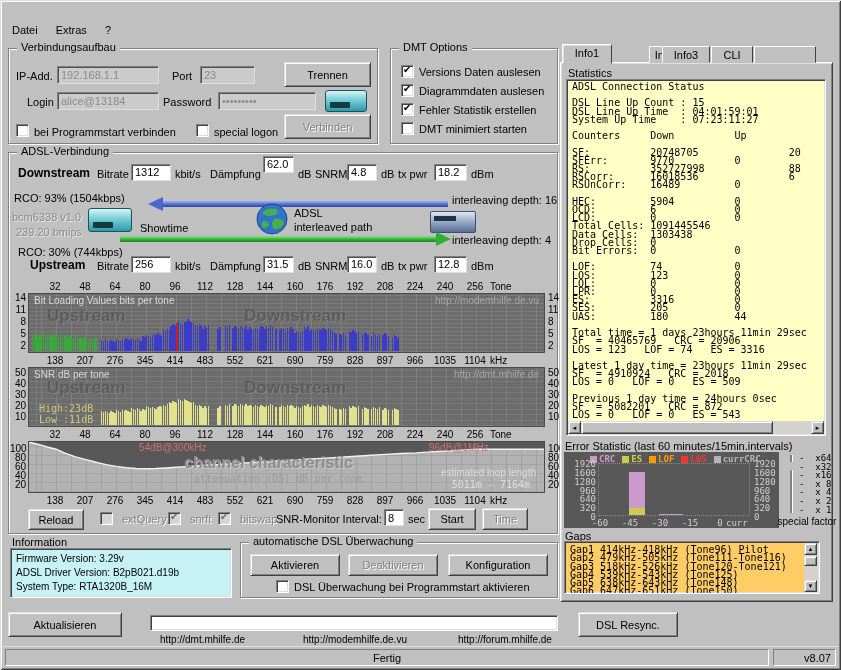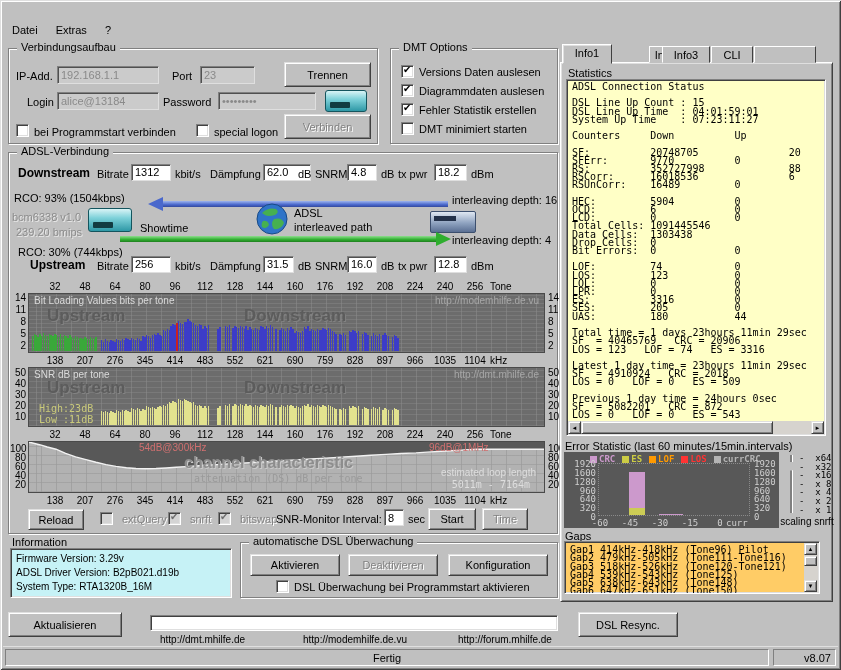--- a/index.html
+++ b/index.html
@@ -101,21 +101,21 @@
 
   <div class="grp" style="left:8px;top:152px;width:550px;height:382px">
     <span class="legend">ADSL-Verbindung</span>
   </div>
 
   <span class="lb lbb" style="left:18px;top:166px">Downstream</span>
   <span class="lb" style="left:97px;top:168px">Bitrate</span>
   <div class="valbox" style="left:131px;top:164px;width:40px">1312</div>
   <span class="lb" style="left:175px;top:168px">kbit/s</span>
   <span class="lb" style="left:210px;top:168px">Dämpfung</span>
-  <div class="valbox" style="left:263px;top:164px;width:48px">62.0</div>
+  <div class="valbox" style="left:263px;top:156px;width:31px">62.0</div>
   <span class="lb" style="left:298px;top:168px">dB</span>
   <span class="lb" style="left:315px;top:168px">SNRM</span>
   <div class="valbox" style="left:347px;top:164px;width:30px">4.8</div>
   <span class="lb" style="left:381px;top:168px">dB</span>
   <span class="lb" style="left:398px;top:168px">tx pwr</span>
   <div class="valbox" style="left:434px;top:164px;width:33px">18.2</div>
   <span class="lb" style="left:471px;top:168px">dBm</span>
 
   <span class="lb" style="left:14px;top:192px">RCO: 93% (1504kbps)</span>
   <div style="position:absolute;left:148px;top:197px;width:0;height:0;border-top:7px solid transparent;border-bottom:7px solid transparent;border-right:15px solid #4a68cc"></div>
@@ -735,21 +735,21 @@
     <div id="sl-thumb" style="position: absolute; left: 3px; width: 13px; height: 9px; background: rgb(192, 192, 192); clip-path: polygon(0px 0px, 55% 0px, 100% 50%, 55% 100%, 0px 100%); filter: drop-shadow(rgb(64, 64, 64) 1px 1px 0px); top: 9.6px;"></div>
     <div id="scale-rows">
         <div style="position: absolute; left: 17px; top: 1px; font: 9px &quot;DejaVu Sans Mono&quot;, monospace; white-space: pre;">-  x64</div>
         <div style="position: absolute; left: 17px; top: 9.6px; font: 9px &quot;DejaVu Sans Mono&quot;, monospace; white-space: pre;">-  x32</div>
         <div style="position: absolute; left: 17px; top: 18.2px; font: 9px &quot;DejaVu Sans Mono&quot;, monospace; white-space: pre;">-  x16</div>
         <div style="position: absolute; left: 17px; top: 26.8px; font: 9px &quot;DejaVu Sans Mono&quot;, monospace; white-space: pre;">-  x 8</div>
         <div style="position: absolute; left: 17px; top: 35.4px; font: 9px &quot;DejaVu Sans Mono&quot;, monospace; white-space: pre;">-  x 4</div>
         <div style="position: absolute; left: 17px; top: 44px; font: 9px &quot;DejaVu Sans Mono&quot;, monospace; white-space: pre;">-  x 2</div>
         <div style="position: absolute; left: 17px; top: 52.6px; font: 9px &quot;DejaVu Sans Mono&quot;, monospace; white-space: pre;">-  x 1</div>
       </div>
-    <div style="position:absolute;left:-8px;top:64px;width:66px;text-align:center;font-size:10px">scaling snrft</div>
+    <div style="position:absolute;left:-8px;top:64px;width:66px;text-align:center;font-size:10px">special factor</div>
   </div>
 
   <span class="lb" style="left:565px;top:530px;z-index:6">Gaps</span>
   <div class="sunk" style="position:absolute;left:564px;top:541px;width:256px;height:53px;background:#ffcc66;z-index:6;overflow:hidden">
     <pre id="gaps-pre">Gap1 414kHz-418kHz (Tone96) Pilot
 Gap2 479kHz-505kHz (Tone111-Tone116)
 Gap3 518kHz-526kHz (Tone120-Tone121)
 Gap4 539kHz-543kHz (Tone125)
 Gap5 638kHz-643kHz (Tone148)
 Gap6 647kHz-651kHz (Tone150)</pre>

